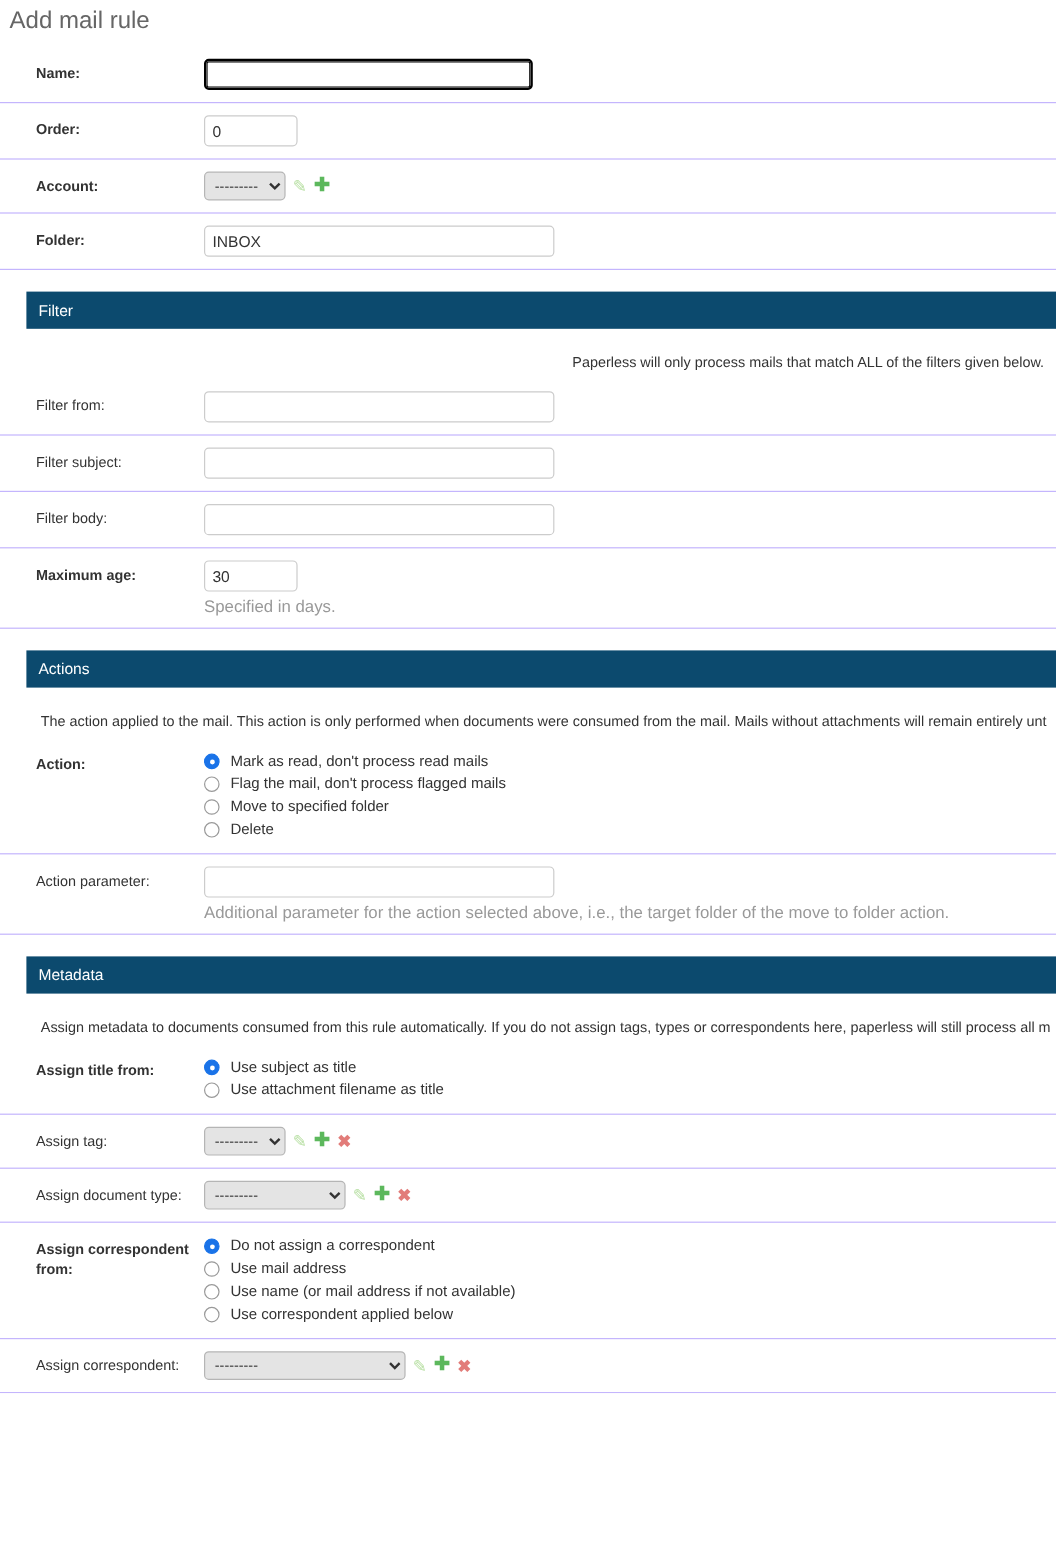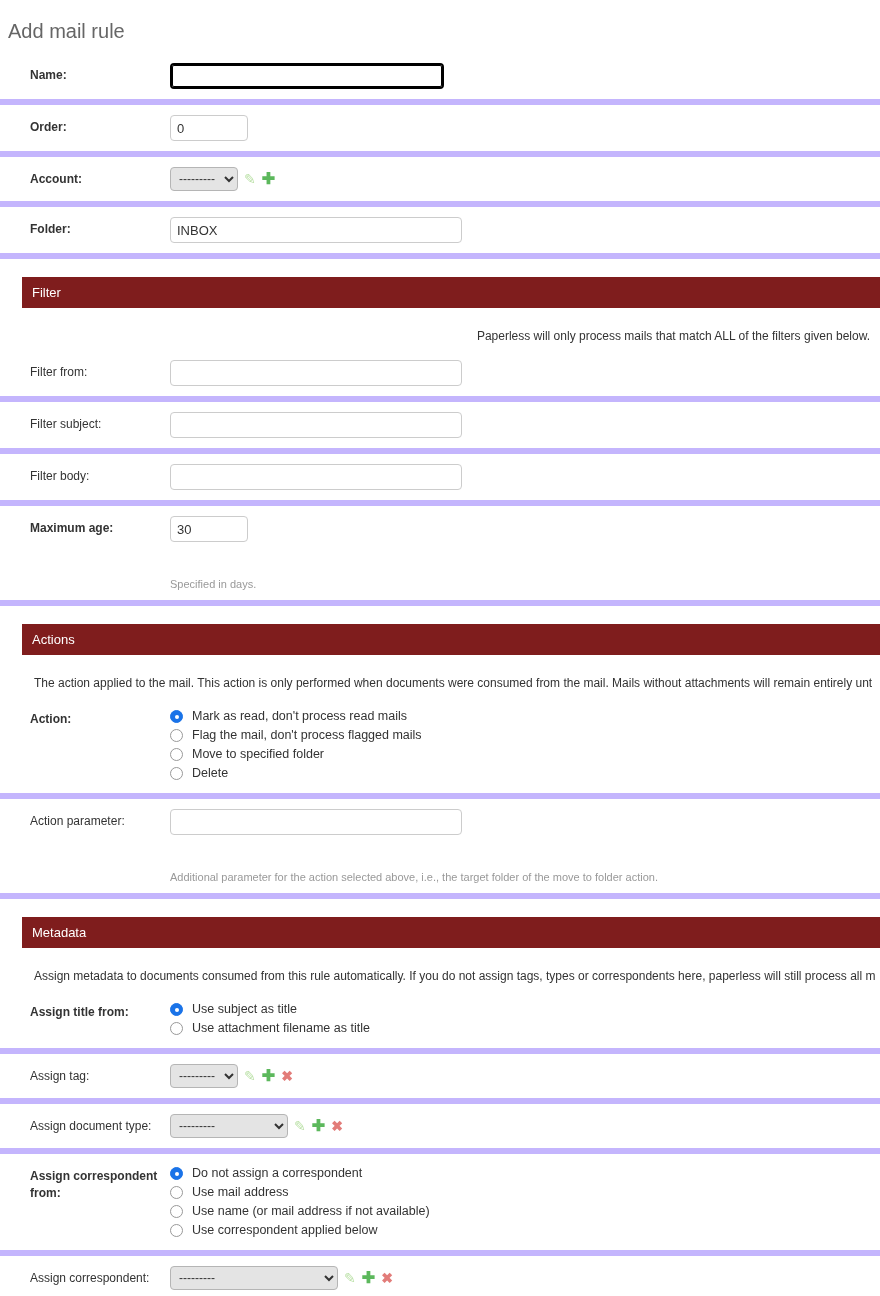--- a/index.html
+++ b/index.html
@@ -12,31 +12,31 @@
     min-height: 1296px;
     font-family: "Liberation Sans", sans-serif;
     font-size: 13px;
     color: #333333;
     -webkit-font-smoothing: antialiased;
   }
   .page-title {
     font-size: 20px;
     font-weight: 400;
     color: #666666;
-    padding: 20px 0 10px 8px;
+    padding: 6px 0 10px 8px;
     margin: 0;
   }
   .form-wrap {
     width: 880px;
     overflow: hidden;
   }
   .row {
     display: flex;
     align-items: flex-start;
-    border-bottom: 6px solid #c4b5fd;
+    border-bottom: 1px solid #c4b5fd;
     padding: 10px 0 10px 0;
     min-height: 30px;
     box-sizing: border-box;
   }
   .row-label {
     width: 170px;
     min-width: 170px;
     padding-left: 30px;
     box-sizing: border-box;
     font-size: 12px;
@@ -85,42 +85,41 @@
     margin-left: 6px;
     vertical-align: middle;
     cursor: pointer;
     font-size: 14px;
     line-height: 14px;
   }
   .icon-pencil { color: #b9e0a5; }
   .icon-plus { color: #5cb85c; font-weight: bold; font-size: 16px; }
   .icon-cross { color: #e27c79; font-weight: bold; font-size: 14px; }
   .section-header {
-    background: #7f1d1d;
+    background: #0c4a6e;
     color: #ffffff;
     font-size: 13px;
     padding: 8px 10px 8px 10px;
     margin: 18px 0 0 22px;
     font-weight: normal;
   }
   .section-desc {
     font-size: 12px;
     color: #333333;
     padding: 20px 10px 6px 34px;
     line-height: 16px;
     white-space: nowrap;
     overflow: hidden;
     text-align: right;
   }
   .help-text {
-    font-size: 11px;
+    font-size: 14px;
     color: #999999;
     padding-top: 4px;
     display: block;
-    margin-top: 32px;
   }
   .radio-list { display: block; }
   .radio-item {
     display: flex;
     align-items: flex-end;
     padding: 2px 0 3px 0;
   }
   .radio {
     width: 13px;
     height: 13px;

